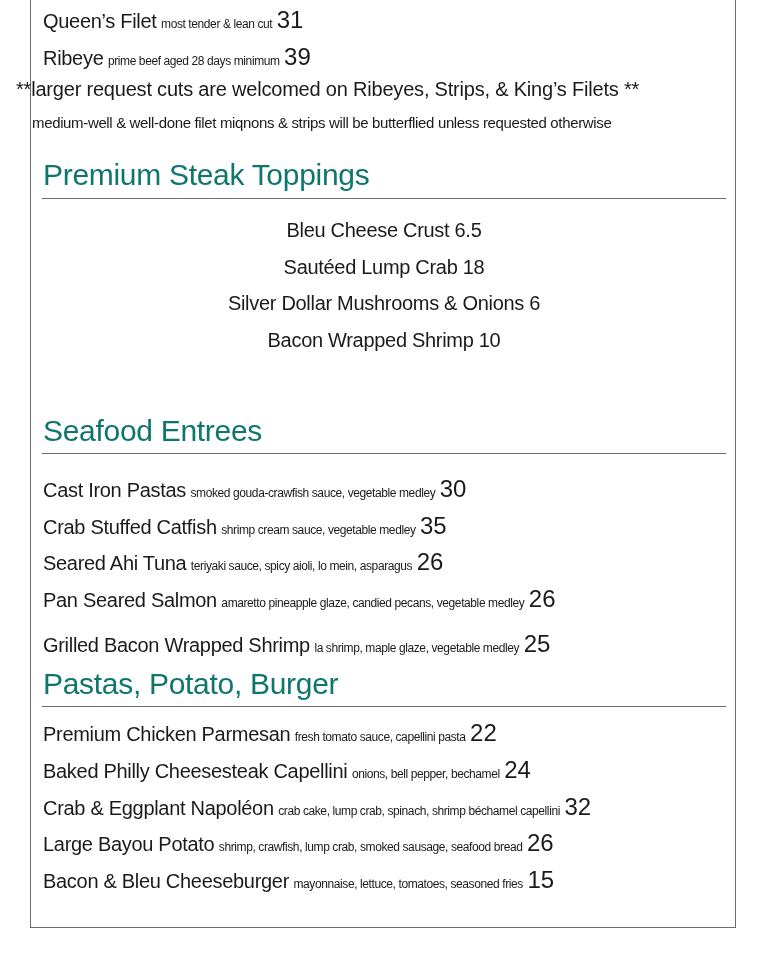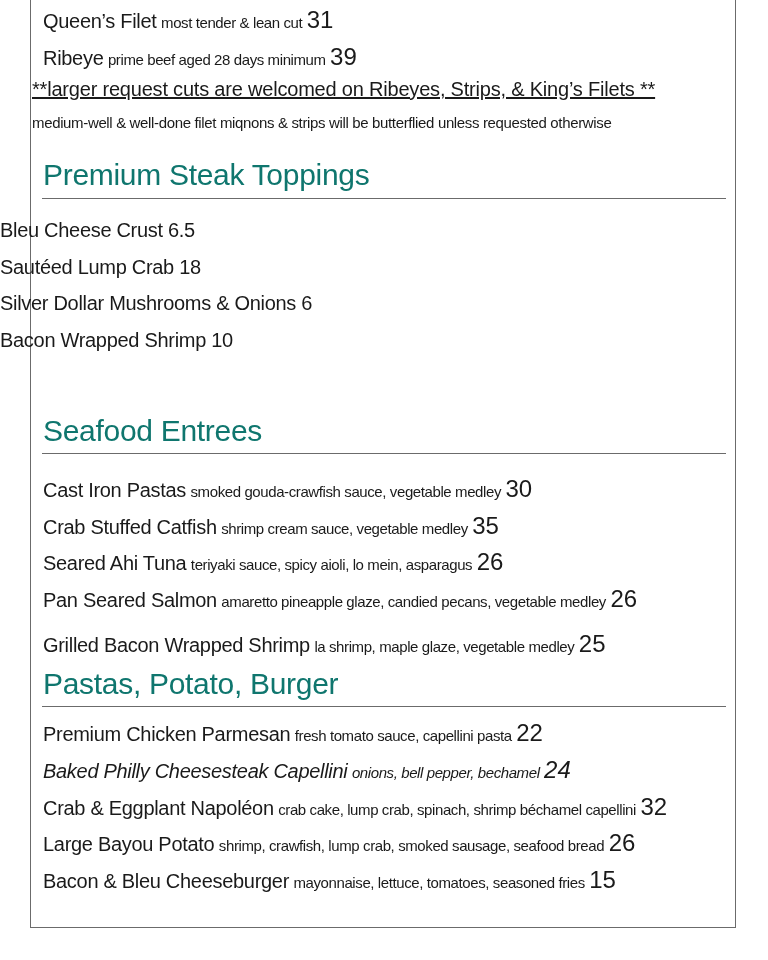--- a/index.html
+++ b/index.html
@@ -9,53 +9,53 @@
     color: #1a1a1a;
   }
   .page-box {
     position: absolute; left: 30px; top: -2px; width: 706px; height: 930px;
     border: 1px solid #6b6b6b; border-top: none; box-sizing: border-box;
   }
   .line {
     position: absolute; white-space: nowrap;
   }
   .item-name { font-size: 20px; letter-spacing: -0.3px; }
-  .item-desc { font-size: 15px; letter-spacing: -0.4px; }
+  .item-desc { font-size: 12px; letter-spacing: -0.4px; }
   .item-price { font-size: 24px; }
   .note-large { font-size: 20px; letter-spacing: -0.2px; }
   .note-small { font-size: 15px; letter-spacing: -0.35px; }
   .section-title {
     position: absolute; left: 43px; font-size: 30px; color: #0f766e;
     letter-spacing: -0.3px; white-space: nowrap;
   }
   .section-rule {
     position: absolute; left: 42px; width: 684px; height: 0;
     border-top: 1px solid #6b6b6b;
   }
   .topping {
-    position: absolute; left: 0; width: 768px; 
+    position: absolute; left: 0; width: 768px; text-align: center;
     font-size: 20px; letter-spacing: -0.3px; white-space: nowrap;
   }
 </style>
 </head>
 <body>
 
 <div class="page-box"></div>
 
 <div class="line" style="left:43px; top:6px;">
   <span class="item-name">Queen’s Filet</span>
   <span class="item-desc">most tender &amp; lean cut</span>
   <span class="item-price">31</span>
 </div>
 <div class="line" style="left:43px; top:43px;">
   <span class="item-name">Ribeye</span>
   <span class="item-desc">prime beef aged 28 days minimum</span>
   <span class="item-price">39</span>
 </div>
-<div class="line note-large" style="left:32px; top:78px;text-decoration:underline;">**larger request cuts are welcomed on Ribeyes, Strips, &amp; King’s Filets **</div>
+<div class="line note-large" style="left:16px; top:78px;">**larger request cuts are welcomed on Ribeyes, Strips, &amp; King’s Filets **</div>
 <div class="line note-small" style="left:32px; top:114px;text-align:right;">medium-well &amp; well-done filet miqnons &amp; strips will be butterflied unless requested otherwise</div>
 
 <div class="section-title" style="top:158px;">Premium Steak Toppings</div>
 <div class="section-rule" style="top:198px;"></div>
 <div class="topping" style="top:219px;">Bleu Cheese Crust 6.5</div>
 <div class="topping" style="top:256px;">Sautéed Lump Crab 18</div>
 <div class="topping" style="top:292px;">Silver Dollar Mushrooms &amp; Onions 6</div>
 <div class="topping" style="top:329px;">Bacon Wrapped Shrimp 10</div>
 
 <div class="section-title" style="top:414px;">Seafood Entrees</div>
@@ -88,21 +88,21 @@
 </div>
 
 <div class="section-title" style="top:667px;">Pastas, Potato, Burger</div>
 <div class="section-rule" style="top:706px;"></div>
 
 <div class="line" style="left:43px; top:719px;">
   <span class="item-name">Premium Chicken Parmesan</span>
   <span class="item-desc">fresh tomato sauce, capellini pasta</span>
   <span class="item-price">22</span>
 </div>
-<div class="line" style="left:43px; top:756px;font-style:italic;">
+<div class="line" style="left:43px; top:756px;">
   <span class="item-name">Baked Philly Cheesesteak Capellini</span>
   <span class="item-desc">onions, bell pepper, bechamel</span>
   <span class="item-price">24</span>
 </div>
 <div class="line" style="left:43px; top:793px;">
   <span class="item-name">Crab &amp; Eggplant Napoléon</span>
   <span class="item-desc">crab cake, lump crab, spinach, shrimp béchamel capellini</span>
   <span class="item-price">32</span>
 </div>
 <div class="line" style="left:43px; top:829px;">

